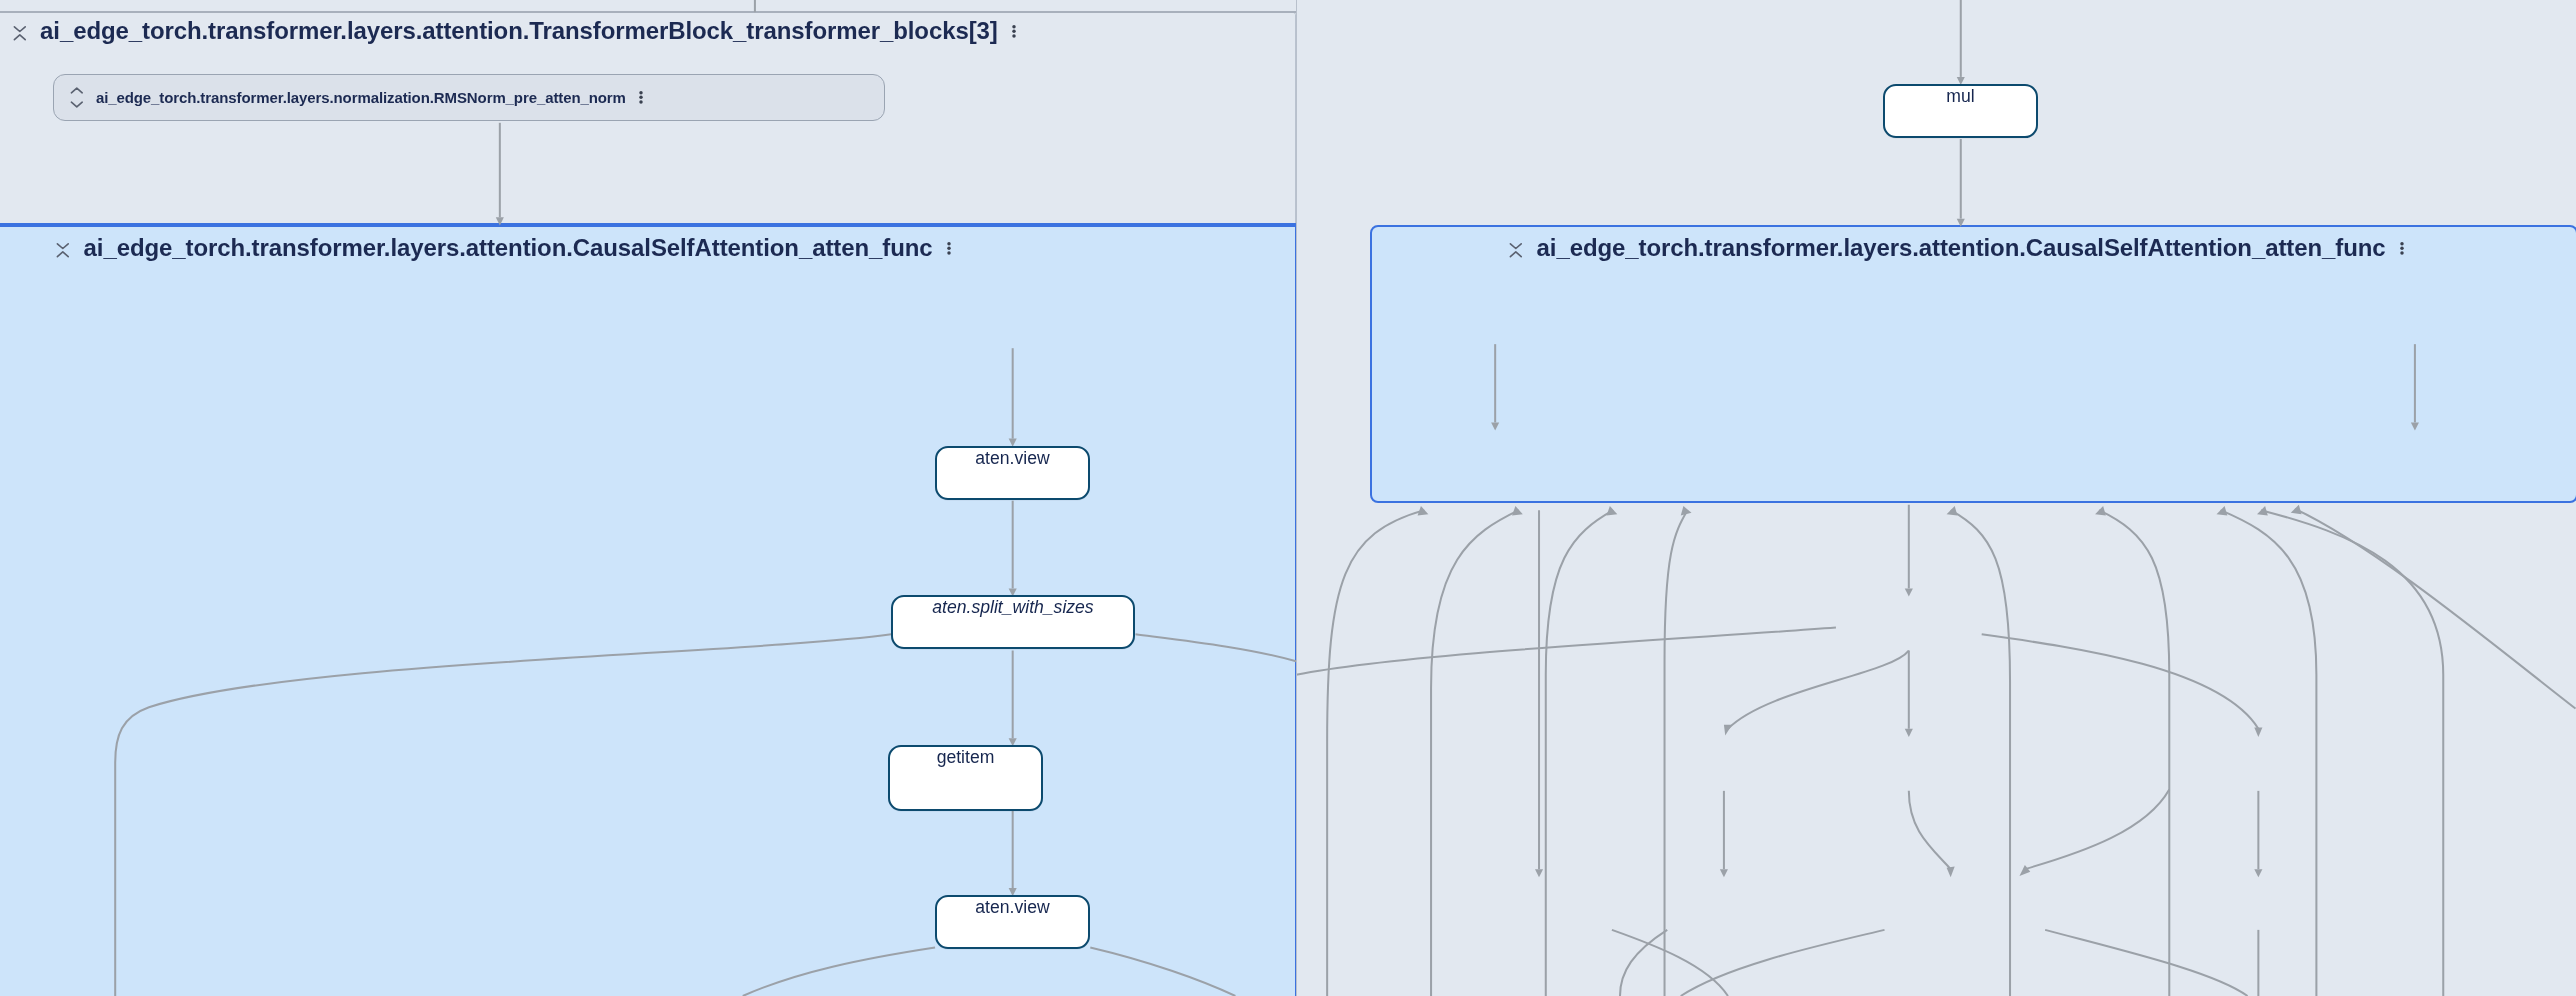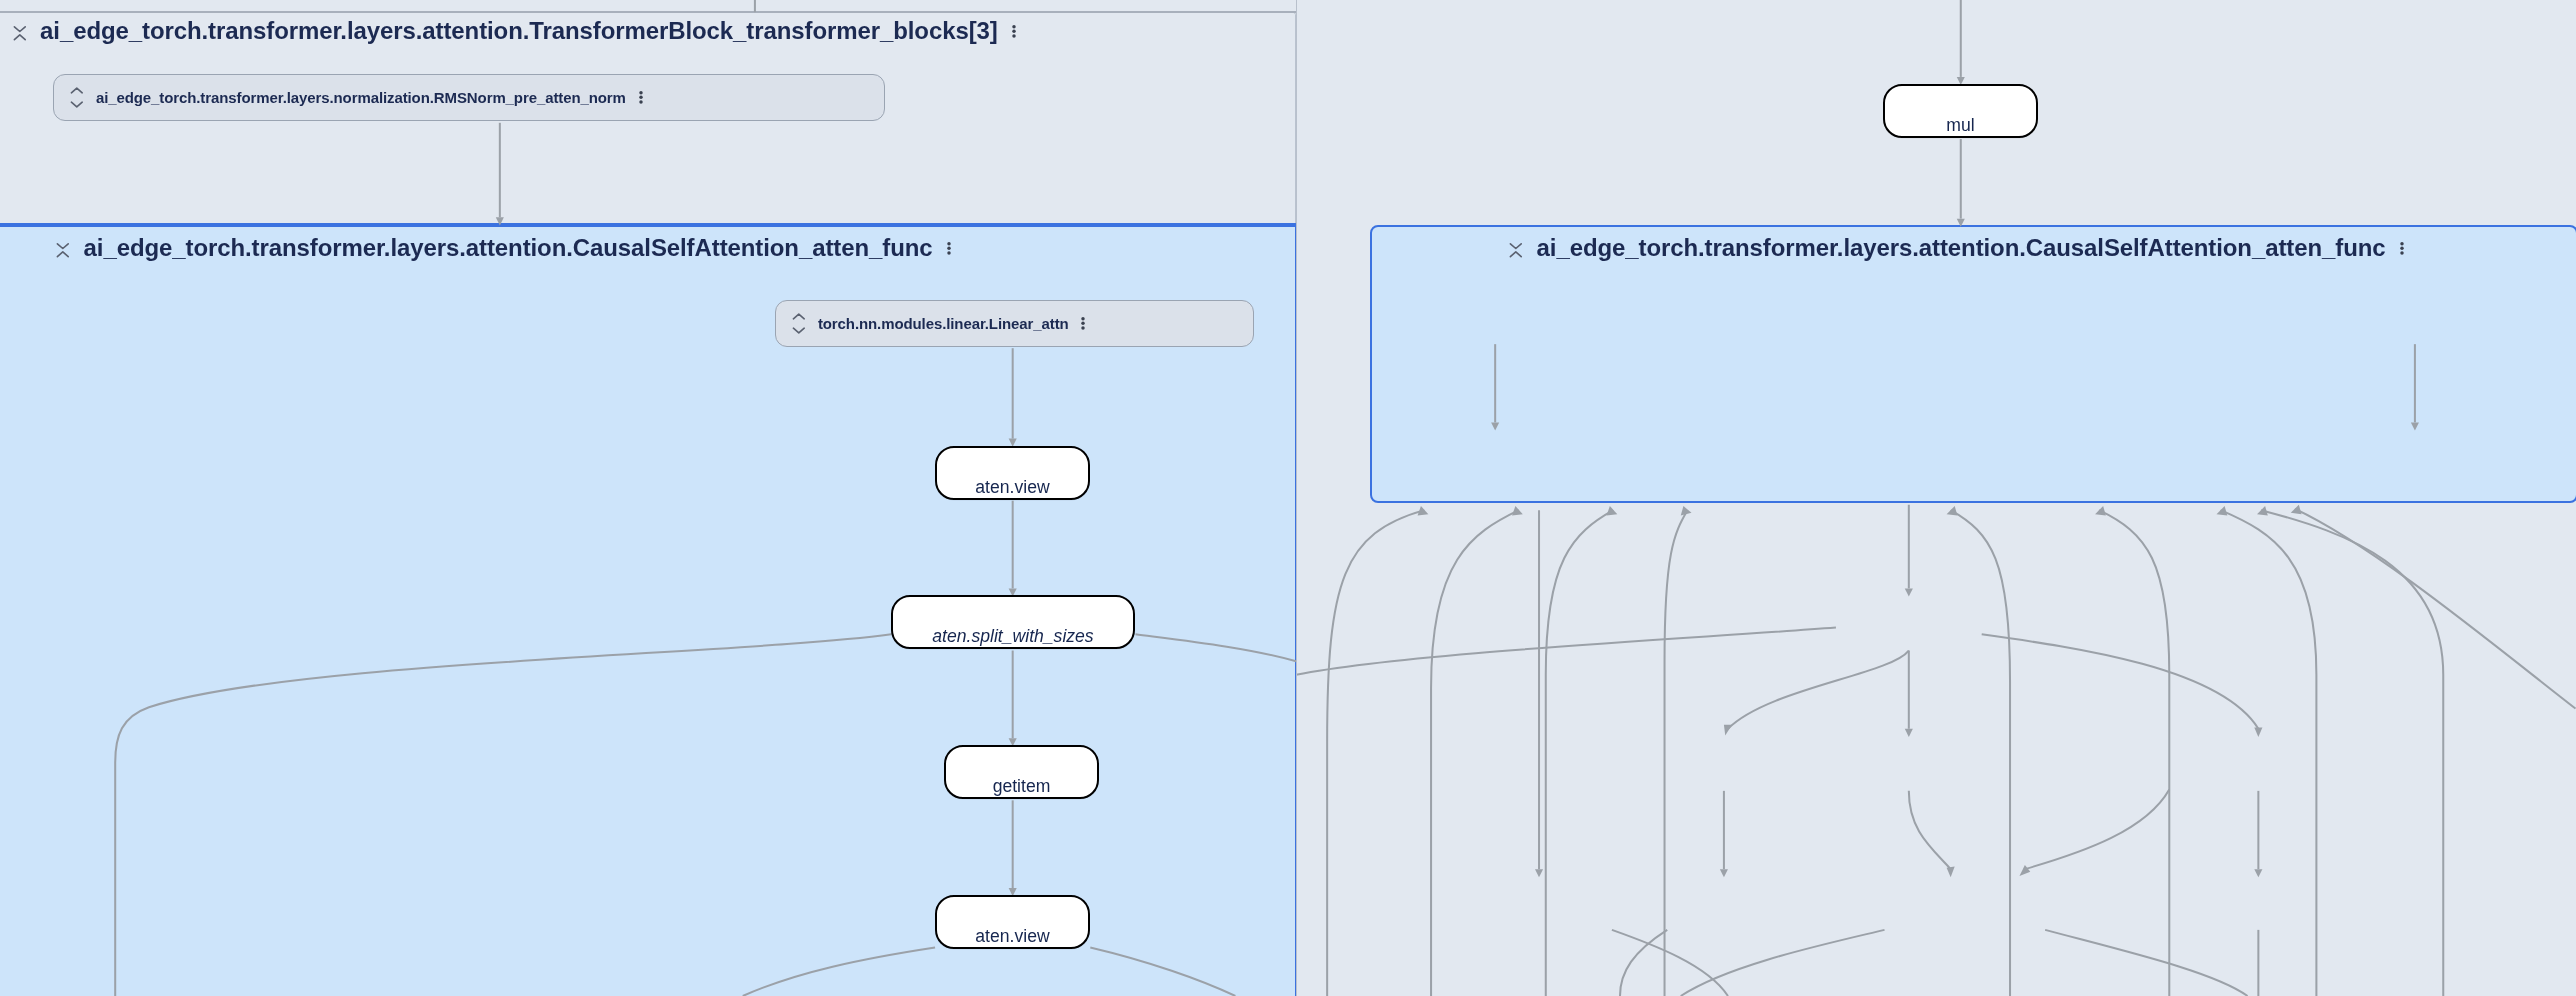--- a/index.html
+++ b/index.html
@@ -96,25 +96,25 @@
   
   .icon { display: inline-flex; align-items: center; justify-content: center; flex: 0 0 auto; }
   .icon svg { display: block; }
   .icon-collapse, .icon-expand { width: 17.6px; height: 23px; }
   .icon-more { width: 8px; height: 23px; }
 
   
   .node {
     position: absolute;
     display: flex;
-    align-items: flex-end;
+    align-items: flex-start;
     justify-content: center;
     background: #ffffff;
-    border: 2px solid #000000;
-    border-radius: 19px;
+    border: 2px solid #0c4a6e;
+    border-radius: 13px;
     color: #16264f;
     font-size: 17.6px;
     font-weight: 400;
     white-space: nowrap;
     z-index: 20;
     box-shadow: 0 0.7px 0 rgba(0,0,0,0.05);
   }
 
   
   .edges {
@@ -186,48 +186,30 @@
         <span class="icon icon-more">
           <svg viewBox="0 0 12 34">
               <circle cx="6" cy="10" r="2.6" fill="#3a4150"></circle>
               <circle cx="6" cy="17" r="2.6" fill="#3a4150"></circle>
               <circle cx="6" cy="24" r="2.6" fill="#3a4150"></circle>
             </svg>
         </span>
       </div>
     </div>
 
-    <div class="group subpill" style="left:775px; top:300px; width:479px; height:47px;">
-      <div class="group-header" style="height:45px; gap:10.8px;">
-        <span class="icon icon-expand">
-          <svg viewBox="0 0 26 34">
-              <path d="M5 10 L13 3 L21 10" fill="none" stroke="#5a6170" stroke-width="2.4" stroke-linecap="round" stroke-linejoin="round"></path>
-              <path d="M5 24 L13 31 L21 24" fill="none" stroke="#5a6170" stroke-width="2.4" stroke-linecap="round" stroke-linejoin="round"></path>
-            </svg>
-        </span>
-        <span class="group-title">torch.nn.modules.linear.Linear_attn</span>
-        <span class="icon icon-more">
-          <svg viewBox="0 0 12 34">
-              <circle cx="6" cy="10" r="2.6" fill="#3a4150"></circle>
-              <circle cx="6" cy="17" r="2.6" fill="#3a4150"></circle>
-              <circle cx="6" cy="24" r="2.6" fill="#3a4150"></circle>
-            </svg>
-        </span>
-      </div>
-    </div>
 
     <div class="node" style="left:935px; top:446px; width:155px; height:54px;">
       <span>aten.view</span>
     </div>
 
     <div class="node" style="left:891px; top:595px; width:244px; height:54px;font-style:italic;">
       <span>aten.split_with_sizes</span>
     </div>
 
-    <div class="node" style="left:944px; top:745px; width:155px; height:54px;">
+    <div class="node" style="left:888px; top:745px; width:155px; height:66px;">
       <span>getitem</span>
     </div>
 
     <div class="node" style="left:935px; top:895px; width:155px; height:54px;">
       <span>aten.view</span>
     </div>
   </div>
 
   <div class="panel" id="panel-right">
 

